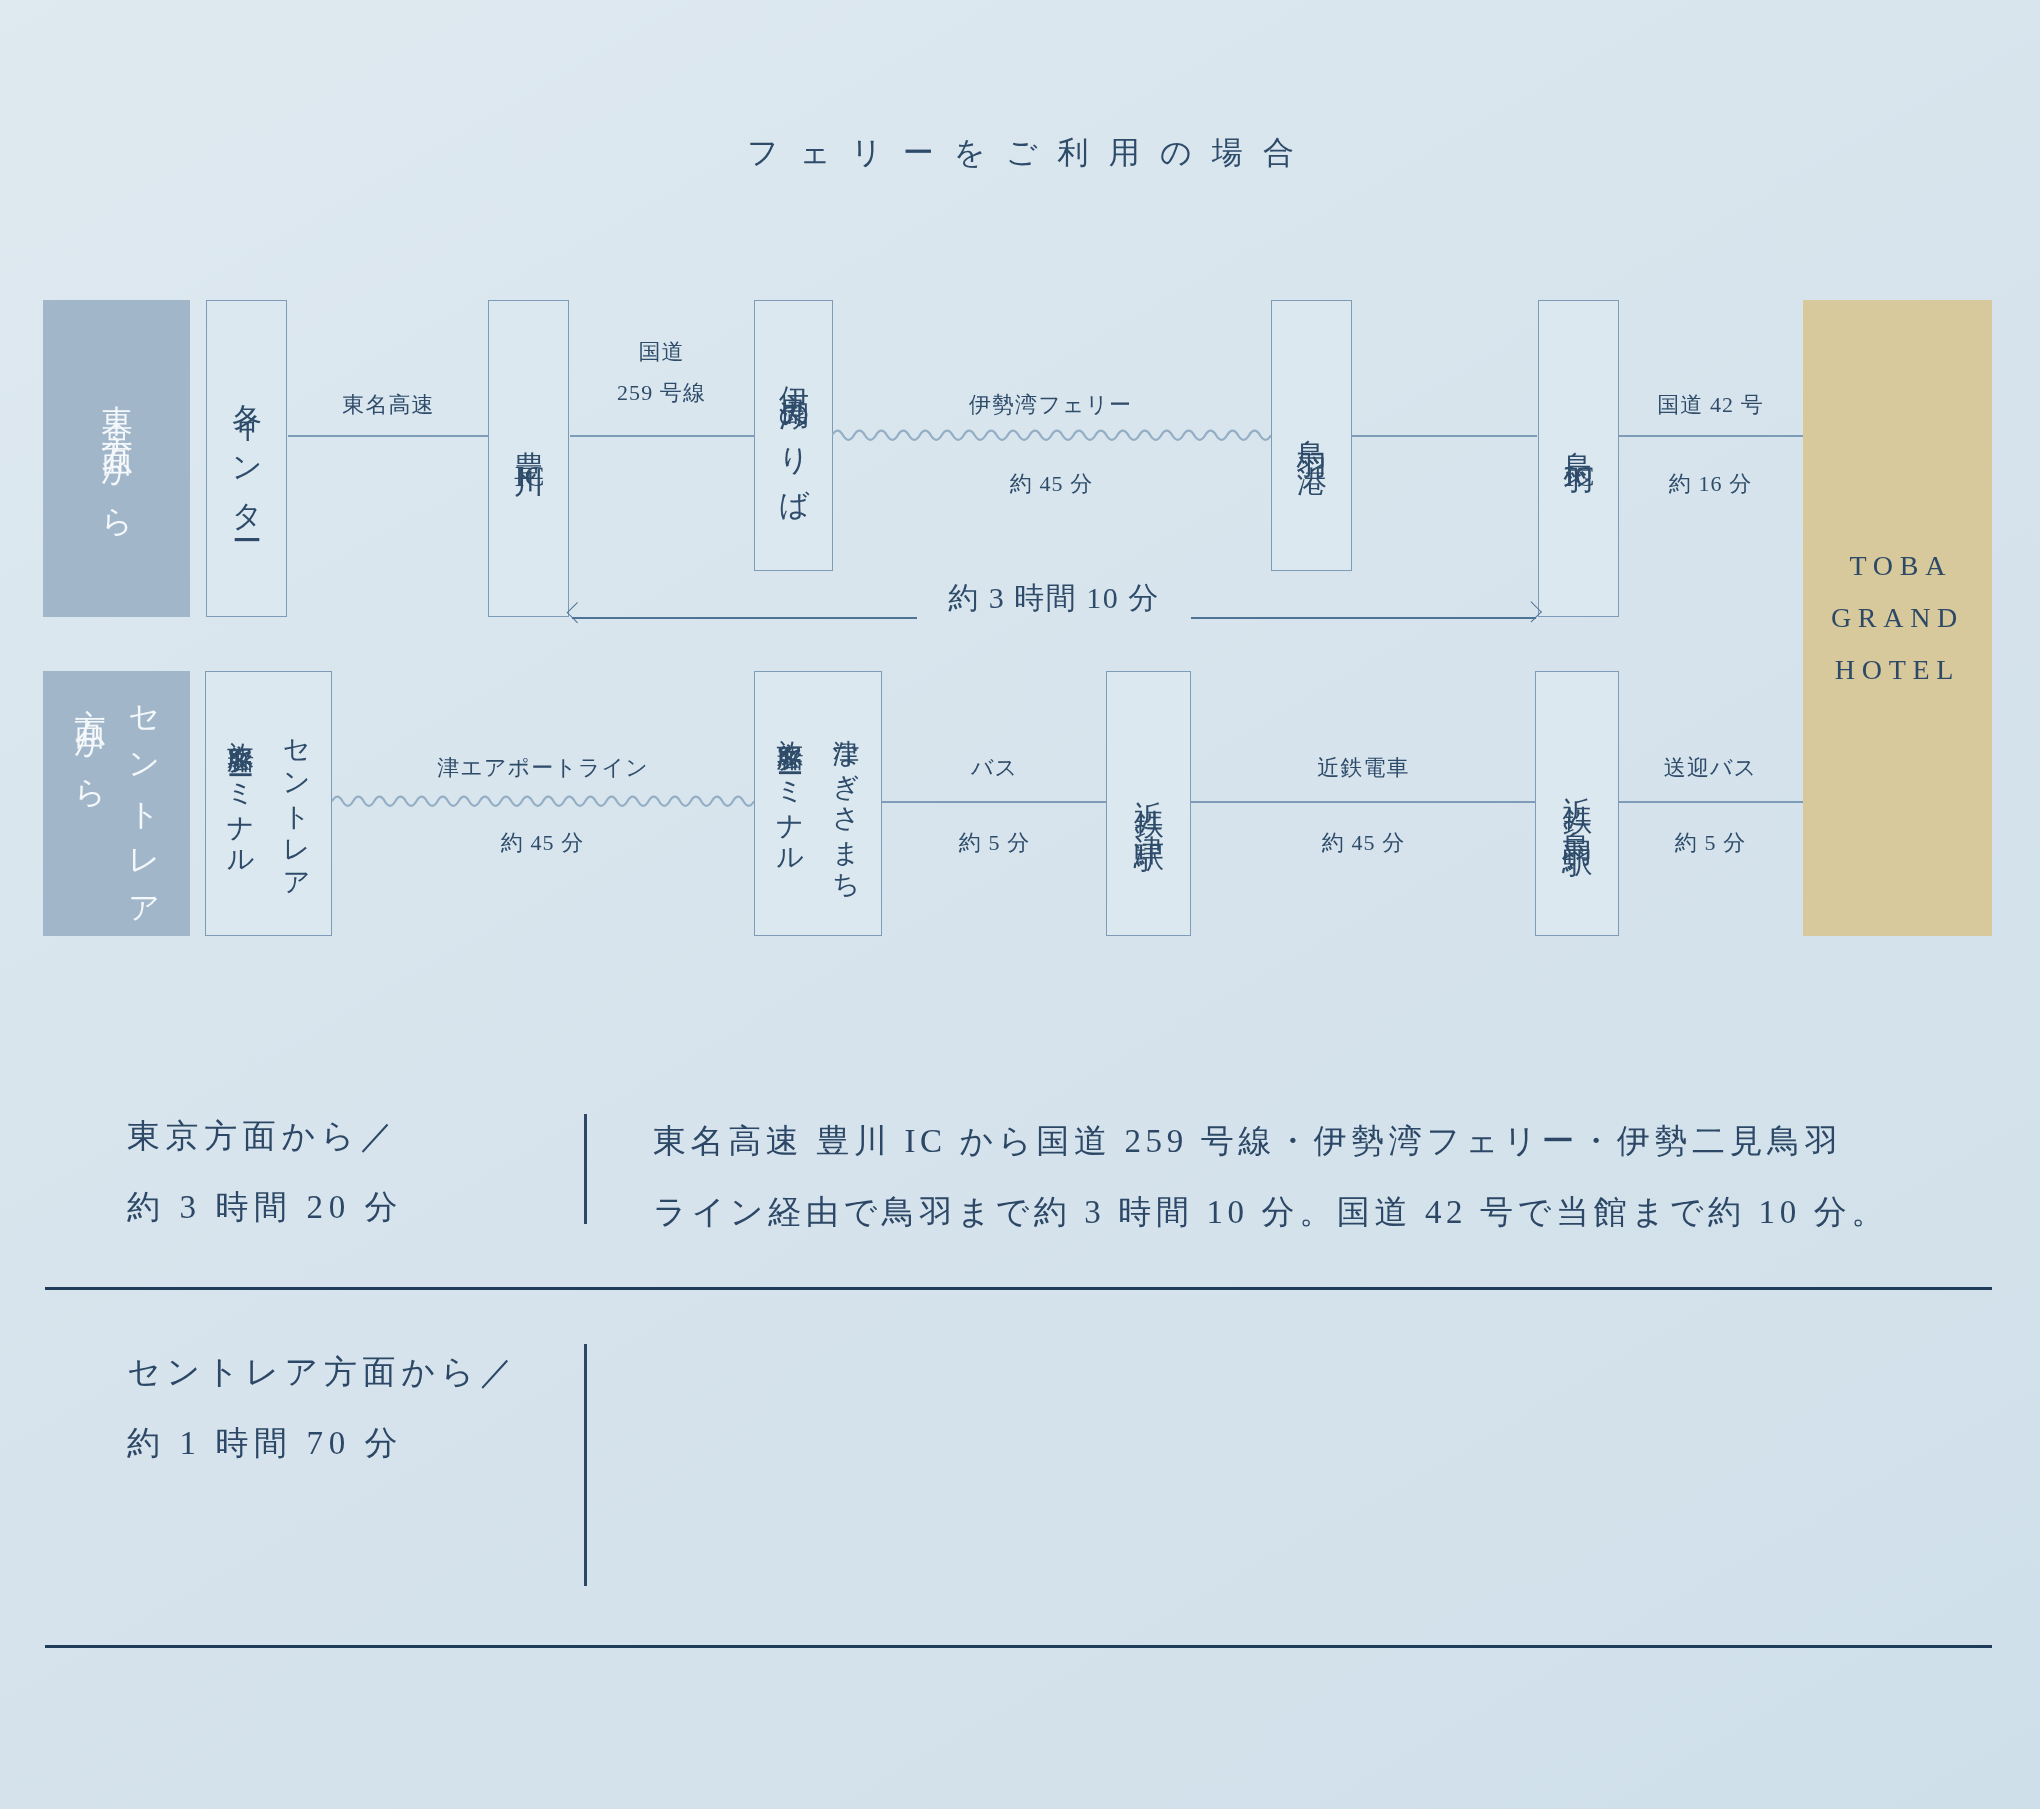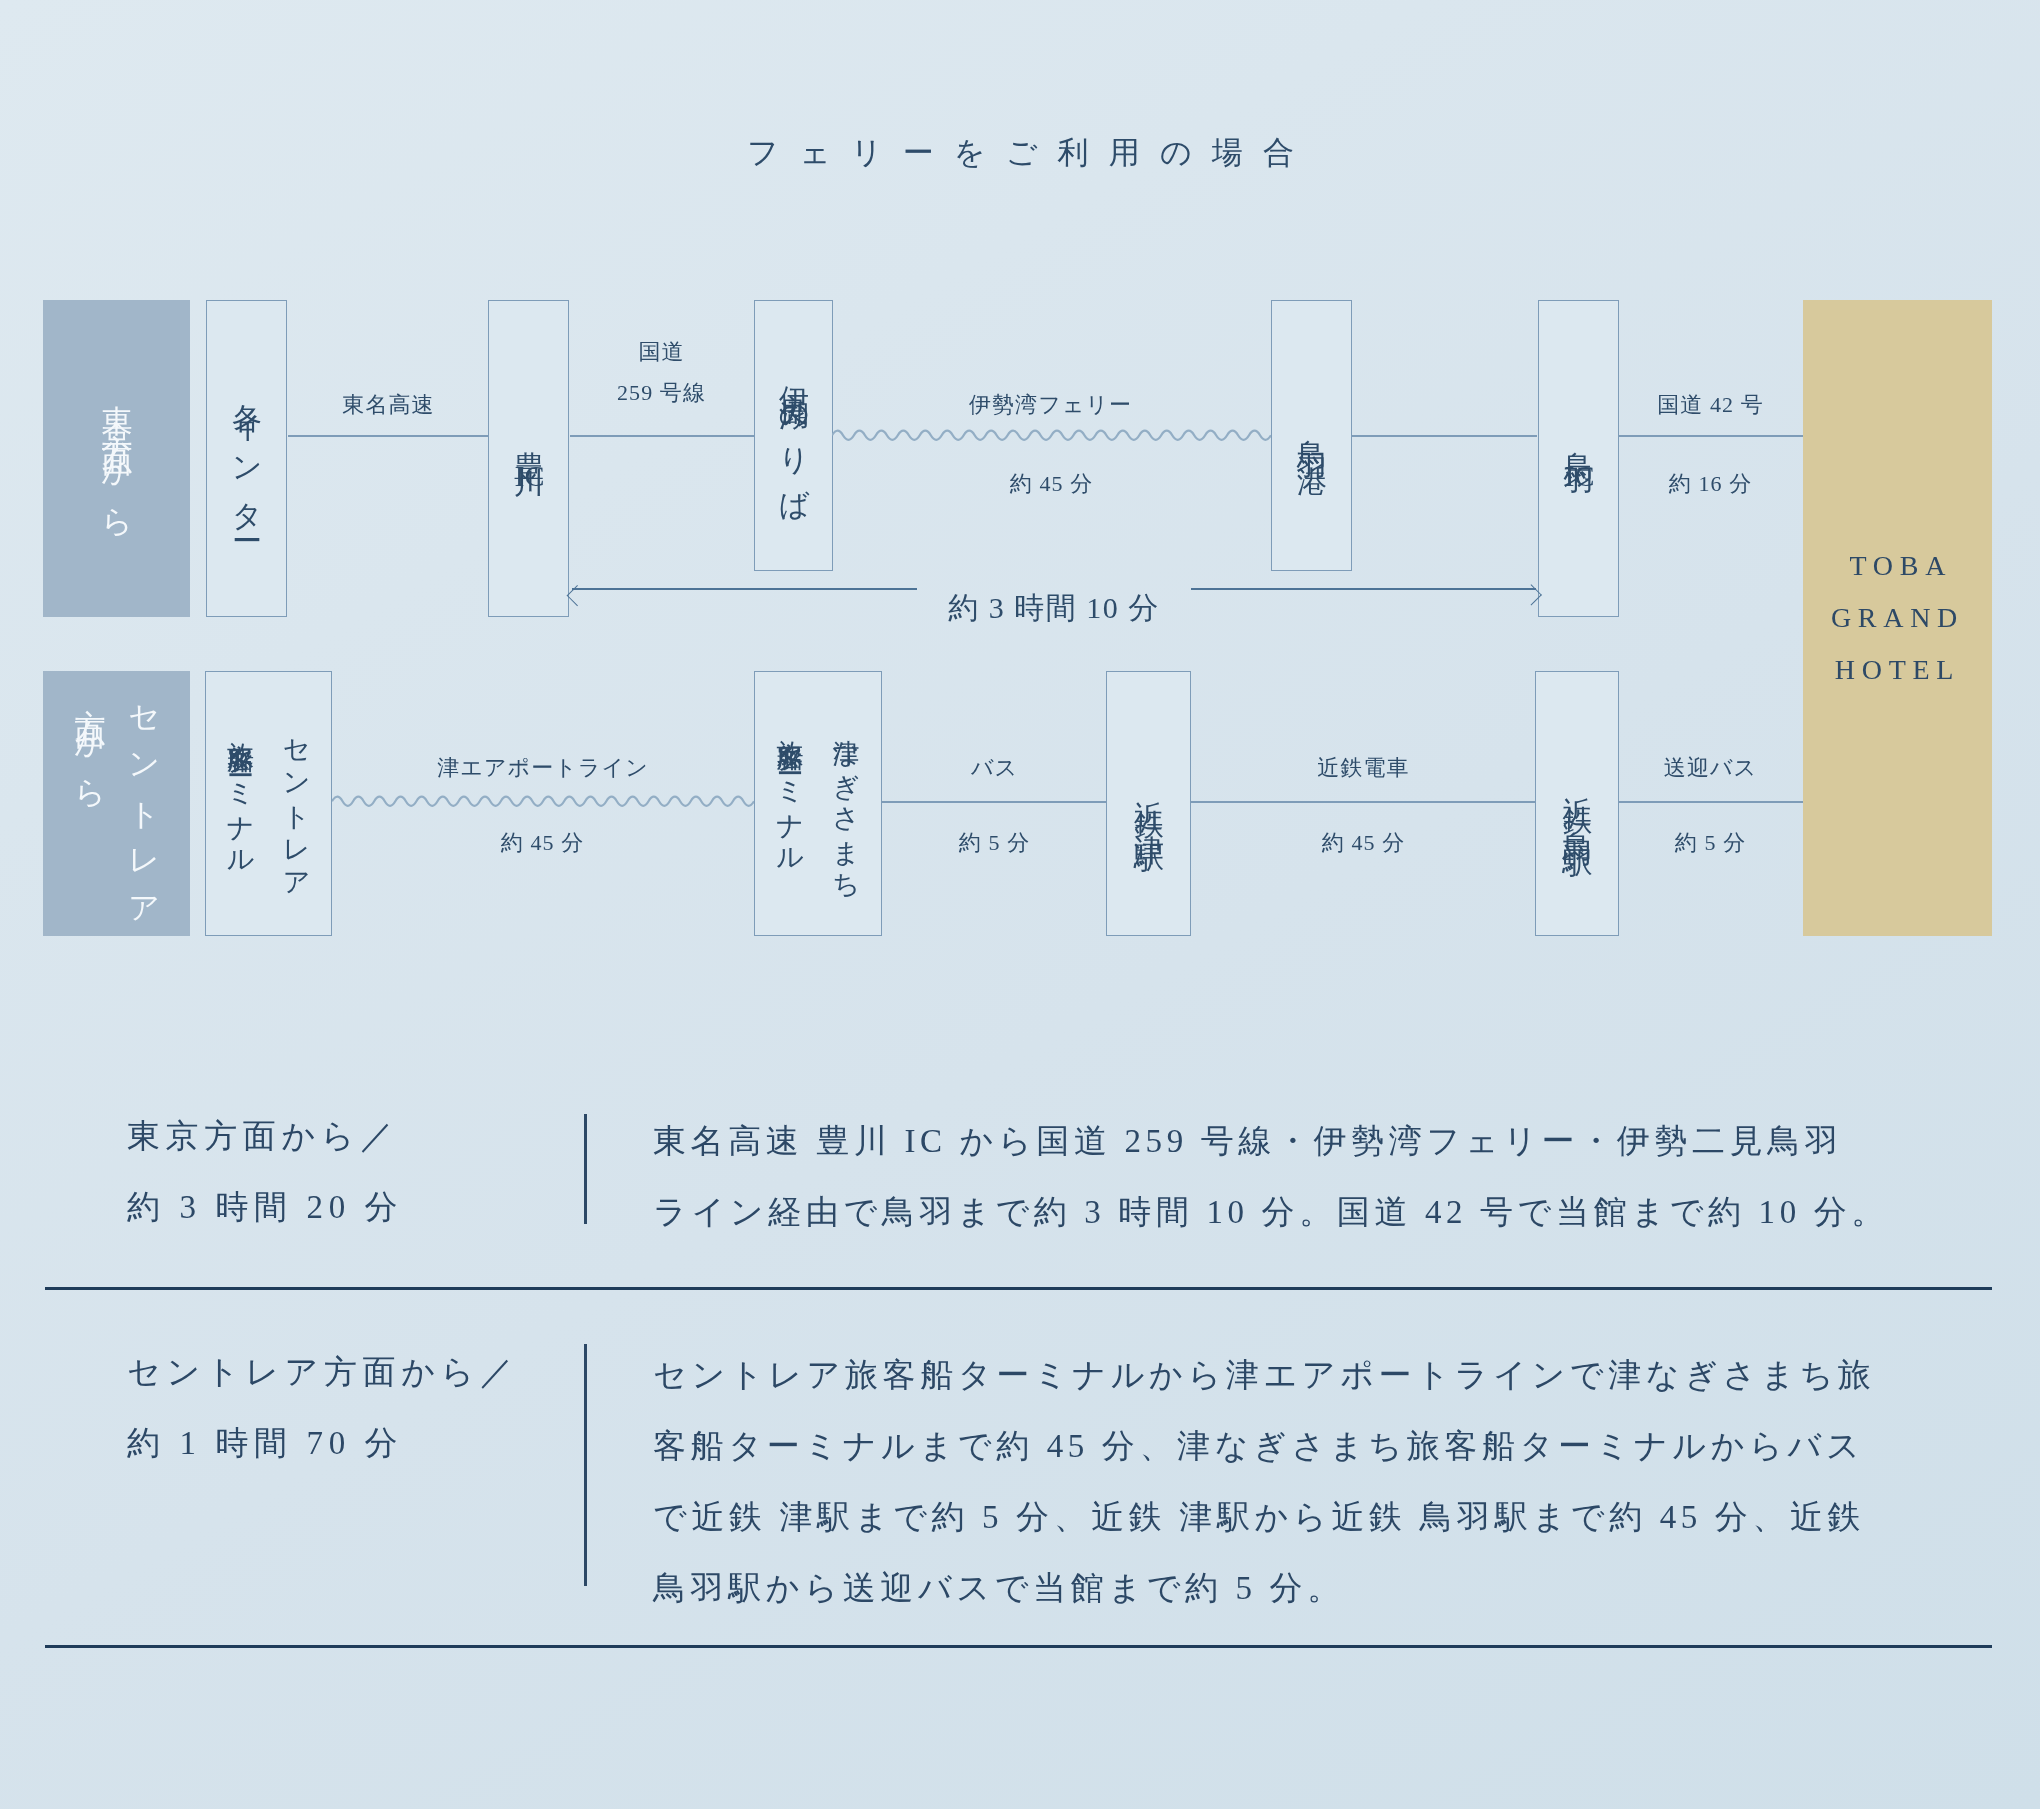--- a/index.html
+++ b/index.html
@@ -58,21 +58,21 @@
   .seg{position:absolute;height:1.8px;background:var(--line)}
   .wavy{position:absolute}
   .wavy svg{display:block;width:100%;height:100%}
 
   .lbl{
     position:absolute;text-align:center;
     font-size:22px;color:var(--navy);
     white-space:pre;line-height:41px;letter-spacing:0.05em;
   }
 
-  .arrow{position:absolute;display:flex;align-items:flex-start}
+  .arrow{position:absolute;display:flex;align-items:flex-end}
   .arrow .aline{flex:1;height:1.8px;background:var(--arrow)}
   .arrow .albl{font-size:30px;color:var(--navy);padding:0 31px;white-space:nowrap;letter-spacing:0.05em}
   .chev{width:14.5px;height:14.5px;flex:none;border-left:1.8px solid var(--arrow);border-bottom:1.8px solid var(--arrow)}
   .chev-left{transform:rotate(45deg);margin-right:-12.7px}
   .chev-right{transform:rotate(-135deg);margin-left:-12.7px}
 
   .hotel{
     position:absolute;background:var(--hotel-box);
     display:flex;align-items:center;justify-content:center;
     text-align:center;color:var(--hotel-text);
@@ -208,22 +208,18 @@
     <div class="sec-body" style="top:4.5px">東名高速 豊川 IC から国道 259 号線・伊勢湾フェリー・伊勢二見鳥羽
 ライン経由で鳥羽まで約 3 時間 10 分。国道 42 号で当館まで約 10 分。</div>
   </div>
 
   <div class="rule" style="left:45px;top:1287px;width:1947px"></div>
 
   <div class="section" style="left:127px;top:1337px;width:1865px;height:299px">
     <div class="sec-head">セントレア方面から／
 約 1 時間 70 分</div>
     <div class="sec-div" style="left:457px;top:7.2px;height:242px"></div>
-    <div class="sec-body" style="top:2.7px">セントレア旅客船ターミナルから津エアポートラインで津なぎさまち旅
-客船ターミナルまで約 45 分、津なぎさまち旅客船ターミナルからバス
-で近鉄 津駅まで約 5 分、近鉄 津駅から近鉄 鳥羽駅まで約 45 分、近鉄
-鳥羽駅から送迎バスで当館まで約 5 分。</div>
   </div>
 
   <div class="rule" style="left:45px;top:1645px;width:1947px"></div>
 
 </div>
 
 
 </body></html>

